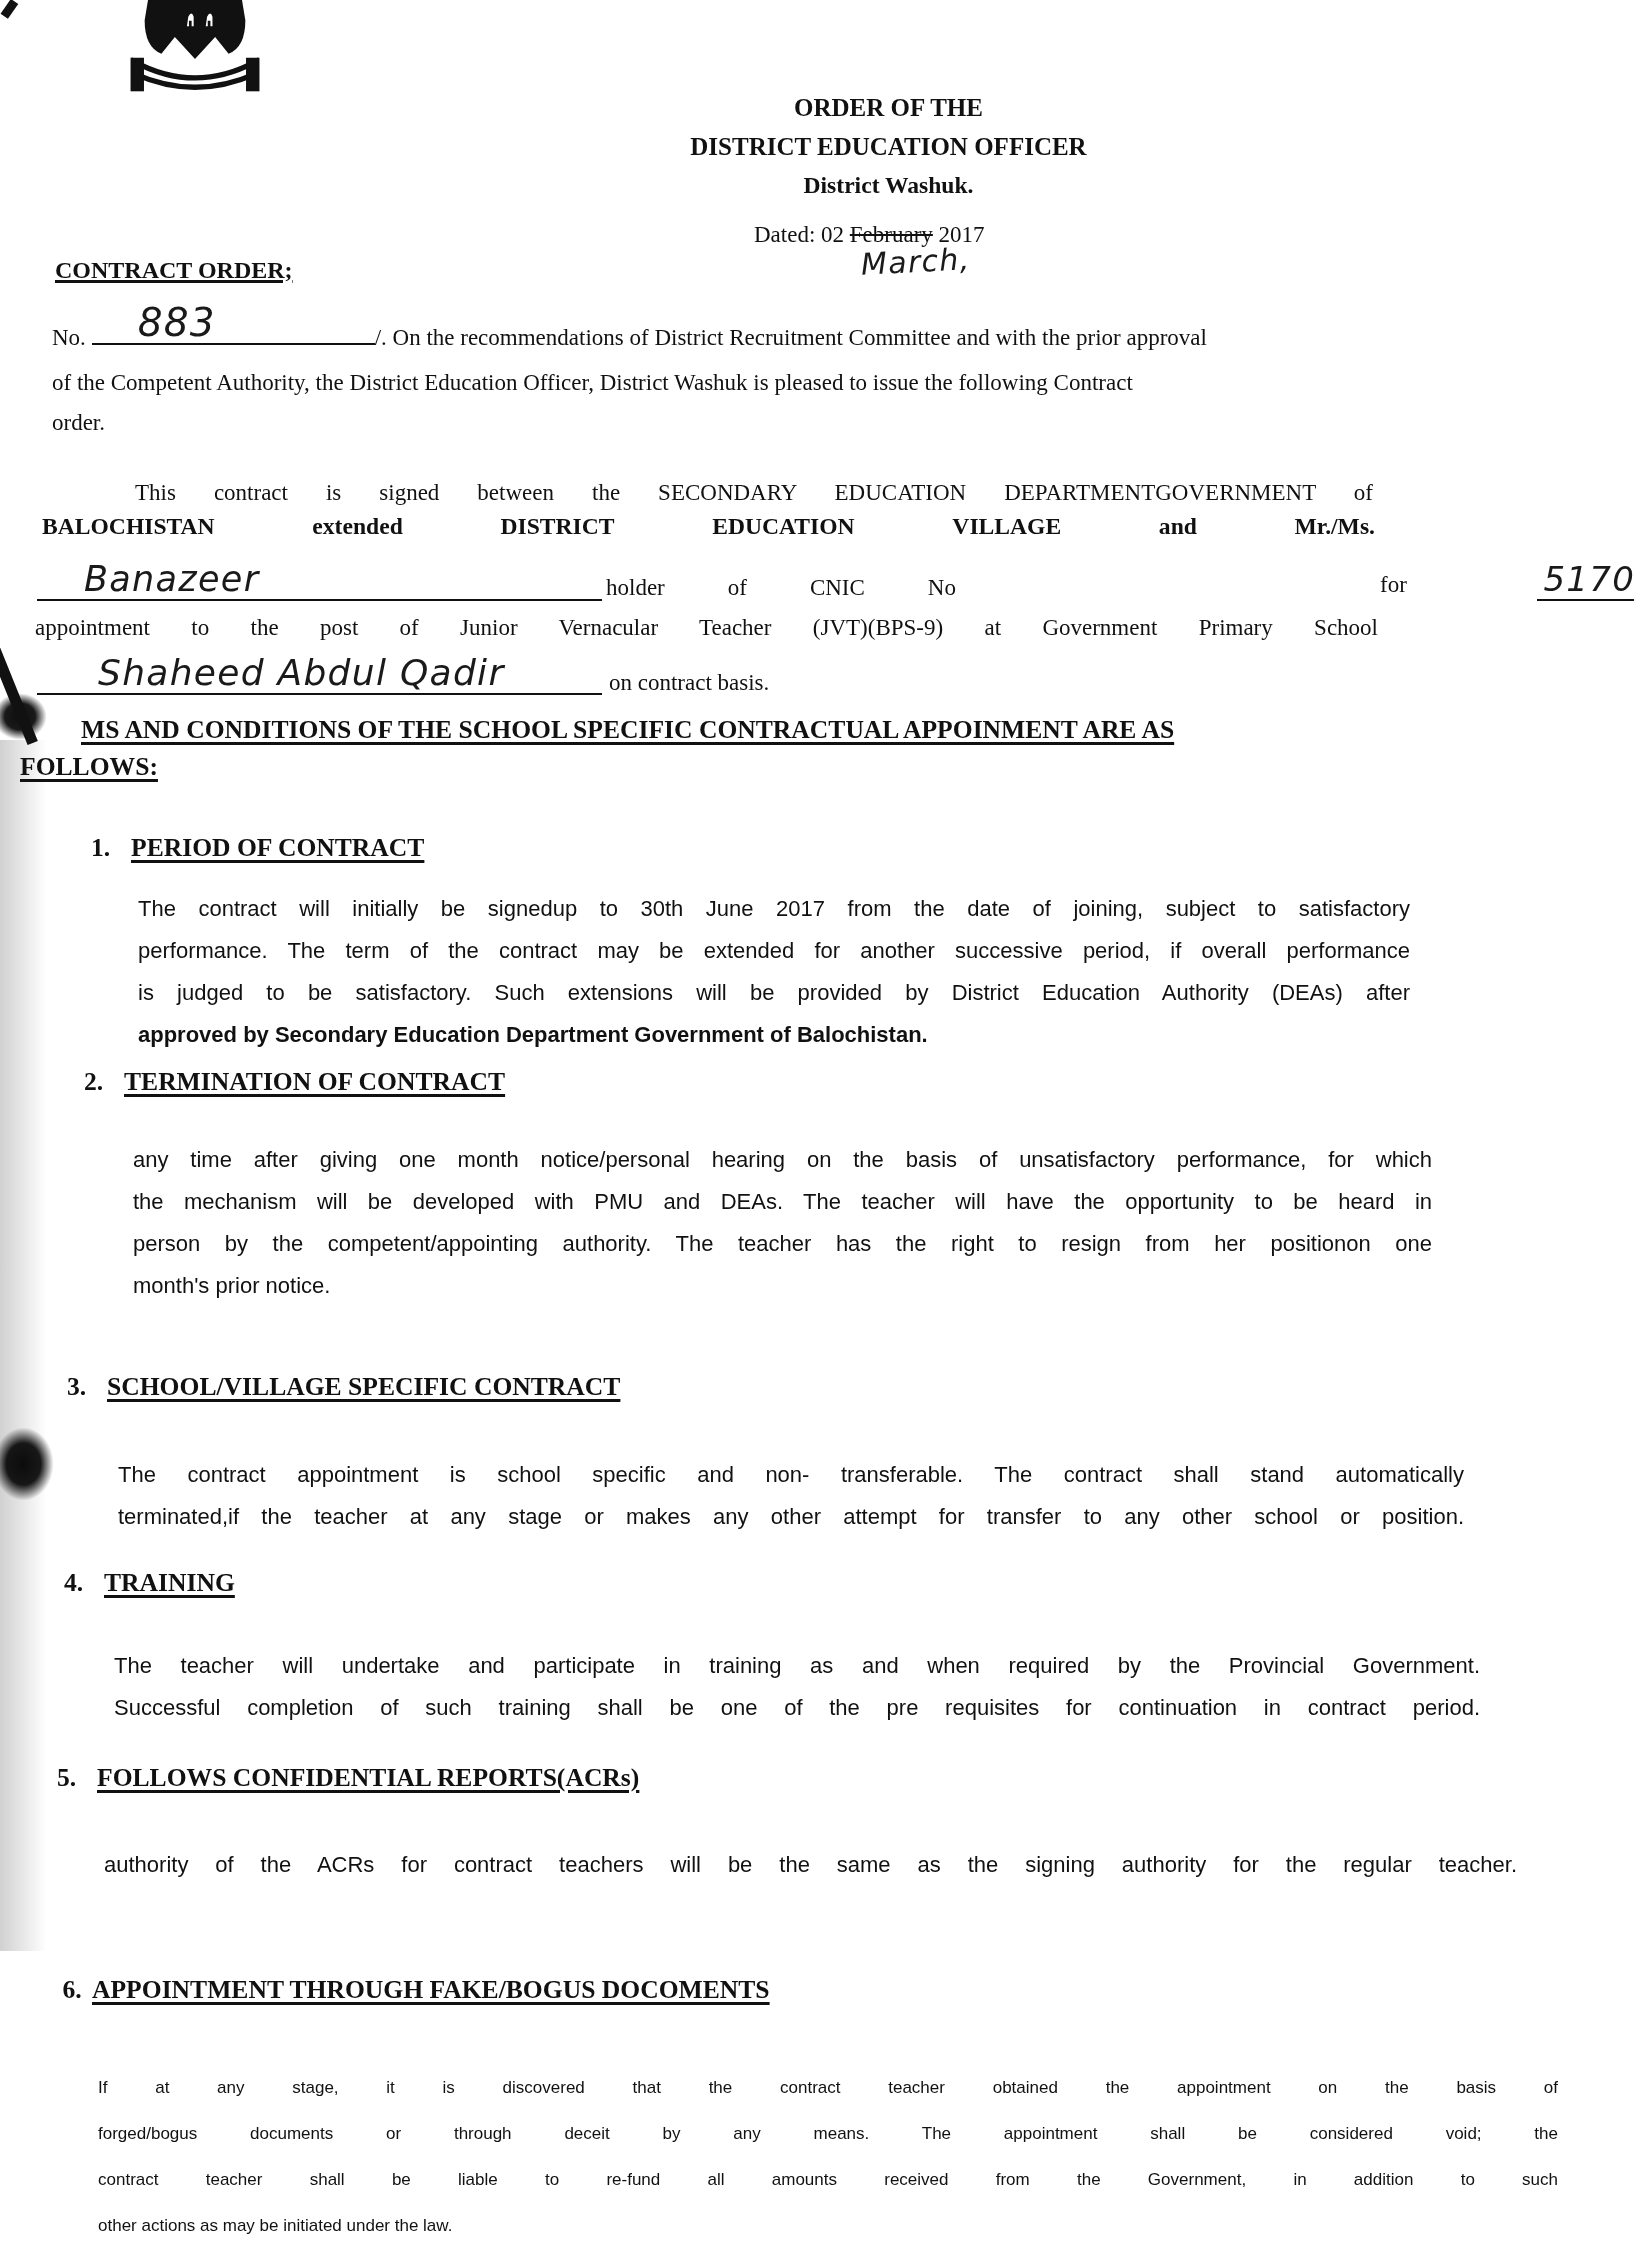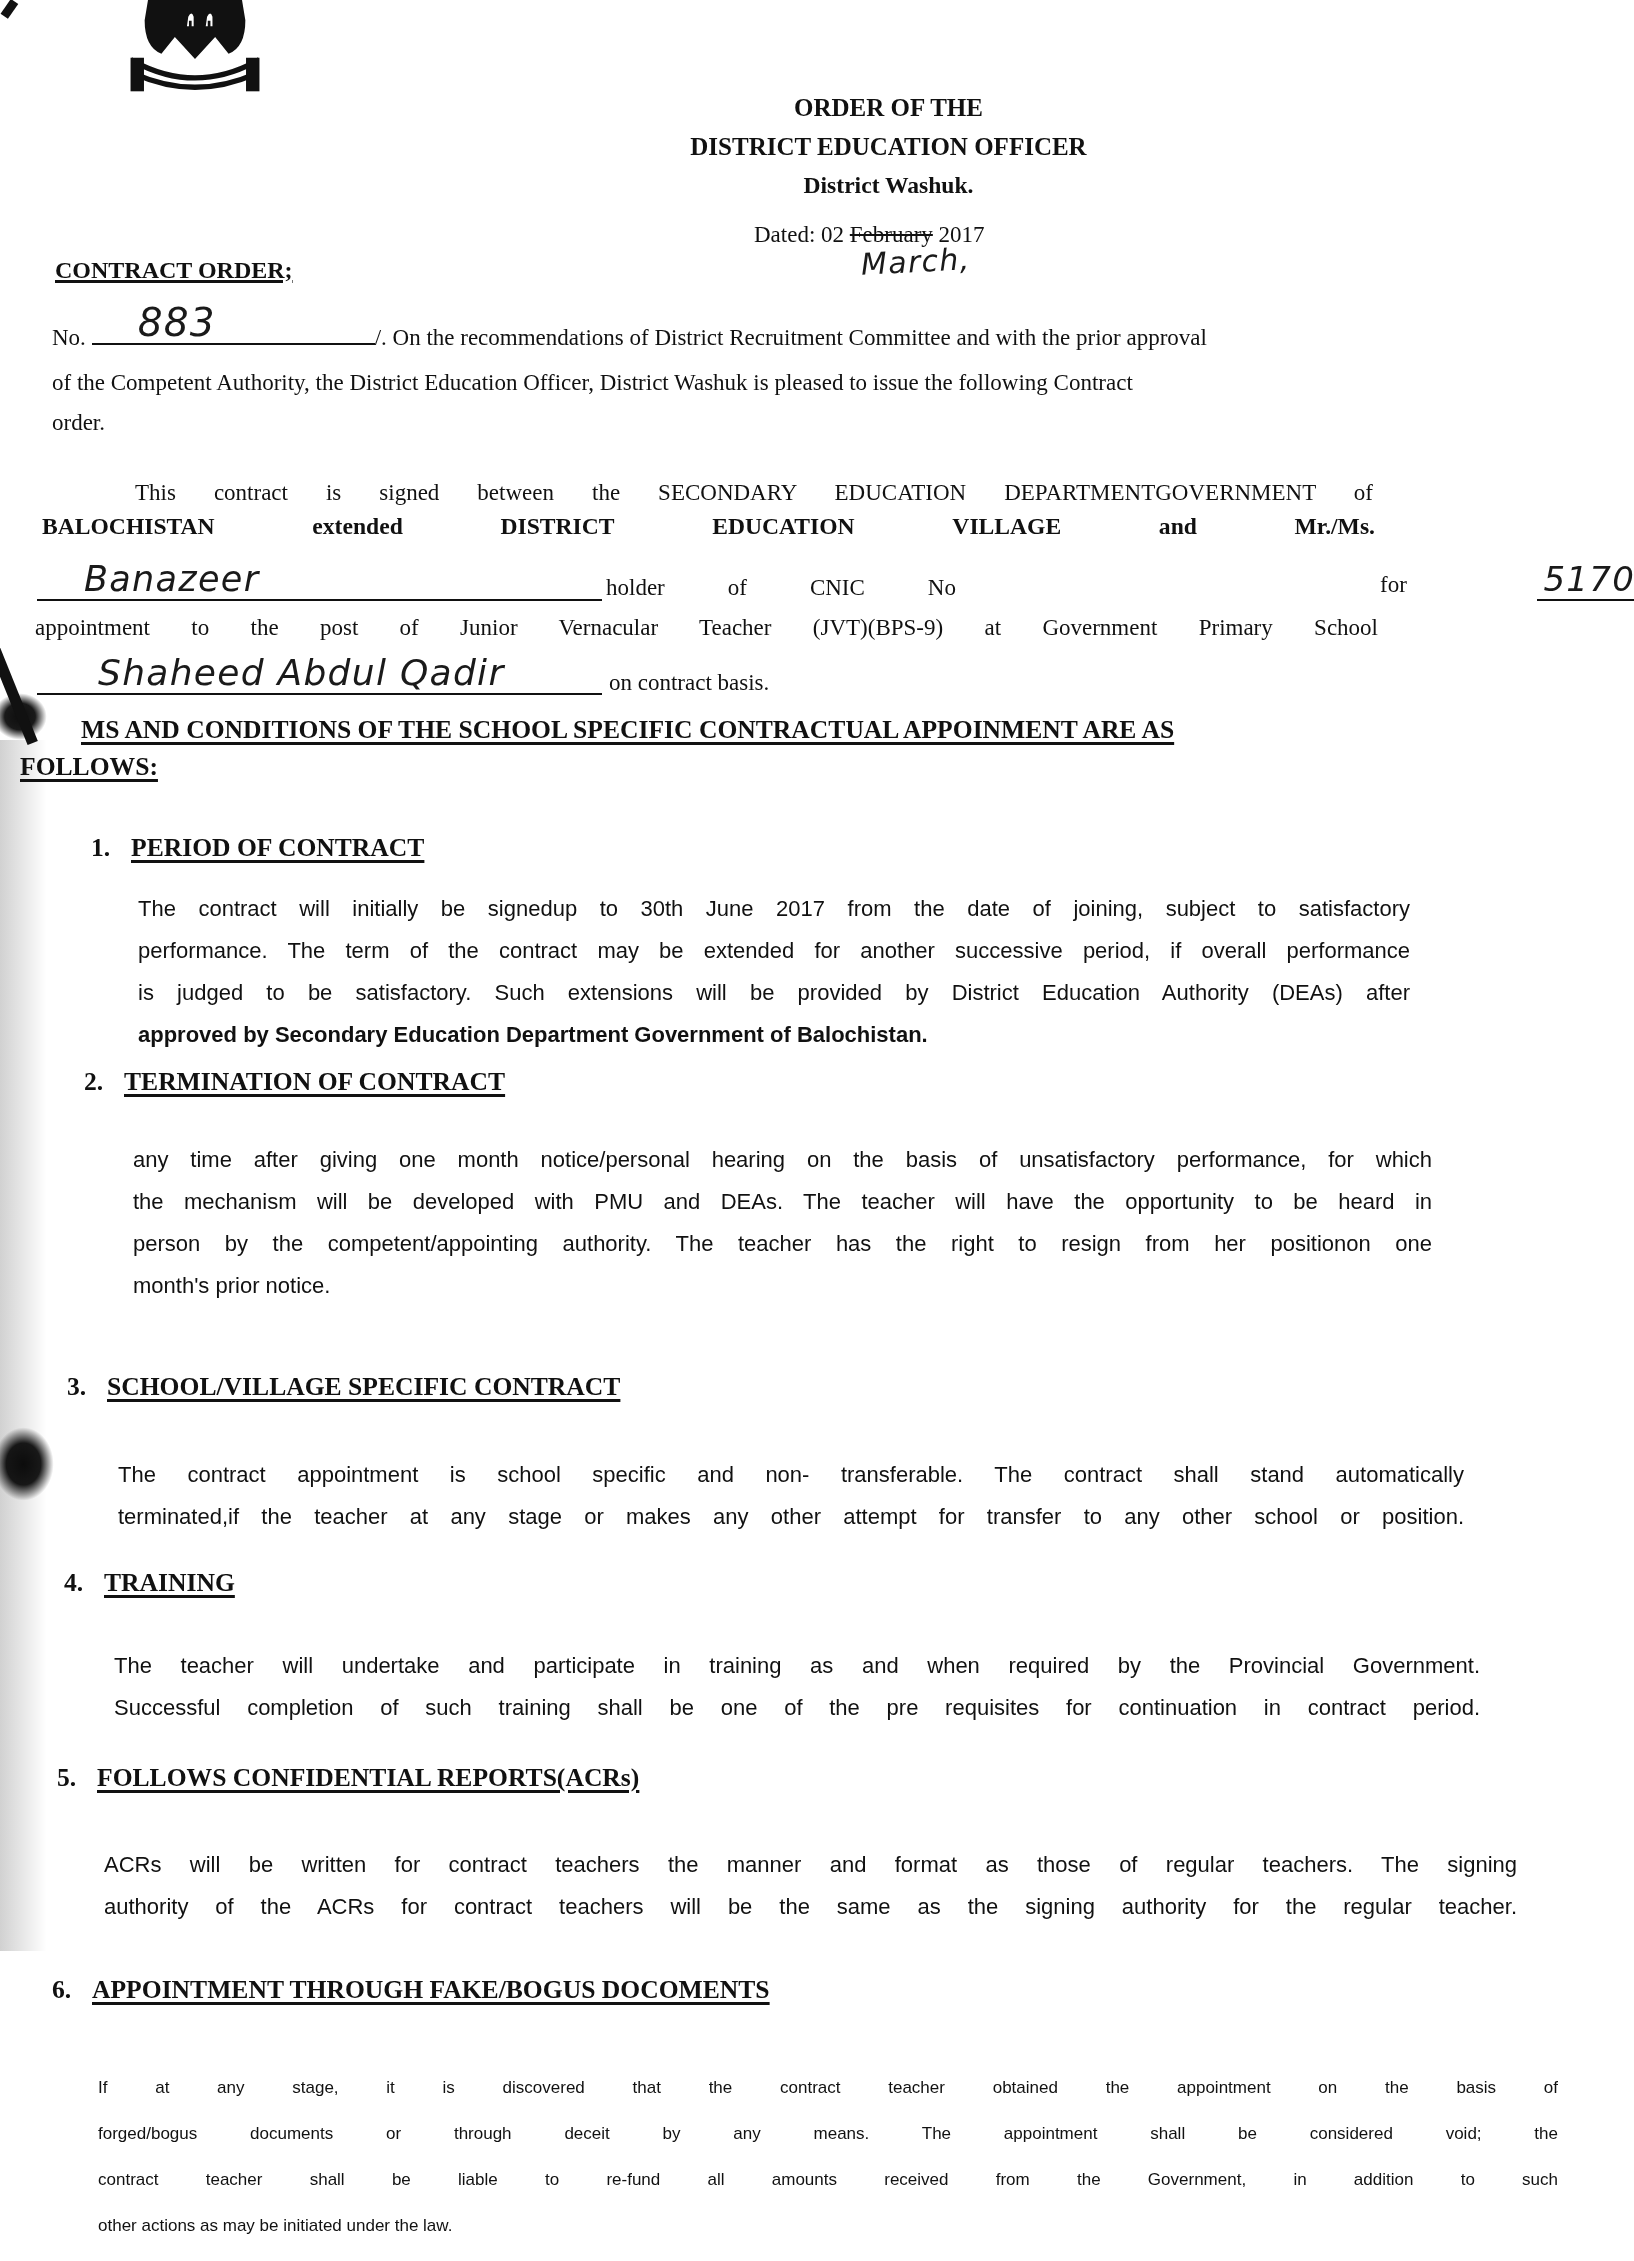--- a/index.html
+++ b/index.html
@@ -145,25 +145,24 @@
 </div>
 <div class="abs sec-body" style="left:114px;top:1645px;width:1366px;">
   <div style="text-align-last:justify;">The teacher will undertake and participate in training as and when required by the Provincial Government.</div>
   <div style="text-align-last:justify;">Successful completion of such training shall be one of the pre requisites for continuation in contract period.</div>
 </div>
 
 <div class="abs sec-h" style="left:57px;top:1763px;">
   <span class="num">5.</span><span class="ttl">FOLLOWS CONFIDENTIAL REPORTS(ACRs)</span>
 </div>
 <div class="abs sec-body" style="left:104px;top:1844px;width:1413px;">
-  <div style="text-align-last:justify;">ACRs will be written for contract teachers the manner and format as those of regular teachers. The signing</div>
   <div style="text-align-last:justify;">authority of the ACRs for contract teachers will be the same as the signing authority for the regular teacher.</div>
 </div>
 
-<div class="abs sec-h" style="left:52px;top:1975px;">
+<div class="abs sec-h" style="left:52px;top:1975px;text-align:center;">
   <span class="num">6.</span><span class="ttl">APPOINTMENT THROUGH FAKE/BOGUS DOCOMENTS</span>
 </div>
 <div class="abs sec-body" style="left:98px;top:2065px;width:1460px;font-size:17px;line-height:46px;">
   <div style="text-align-last:justify;">If at any stage, it is discovered that the contract teacher obtained the appointment on the basis of</div>
   <div style="text-align-last:justify;">forged/bogus documents or through deceit by any means. The appointment shall be considered void; the</div>
   <div style="text-align-last:justify;">contract teacher shall be liable to re-fund all amounts received from the Government, in addition to such</div>
   <div>other actions as may be initiated under the law.</div>
 </div>
 
 

